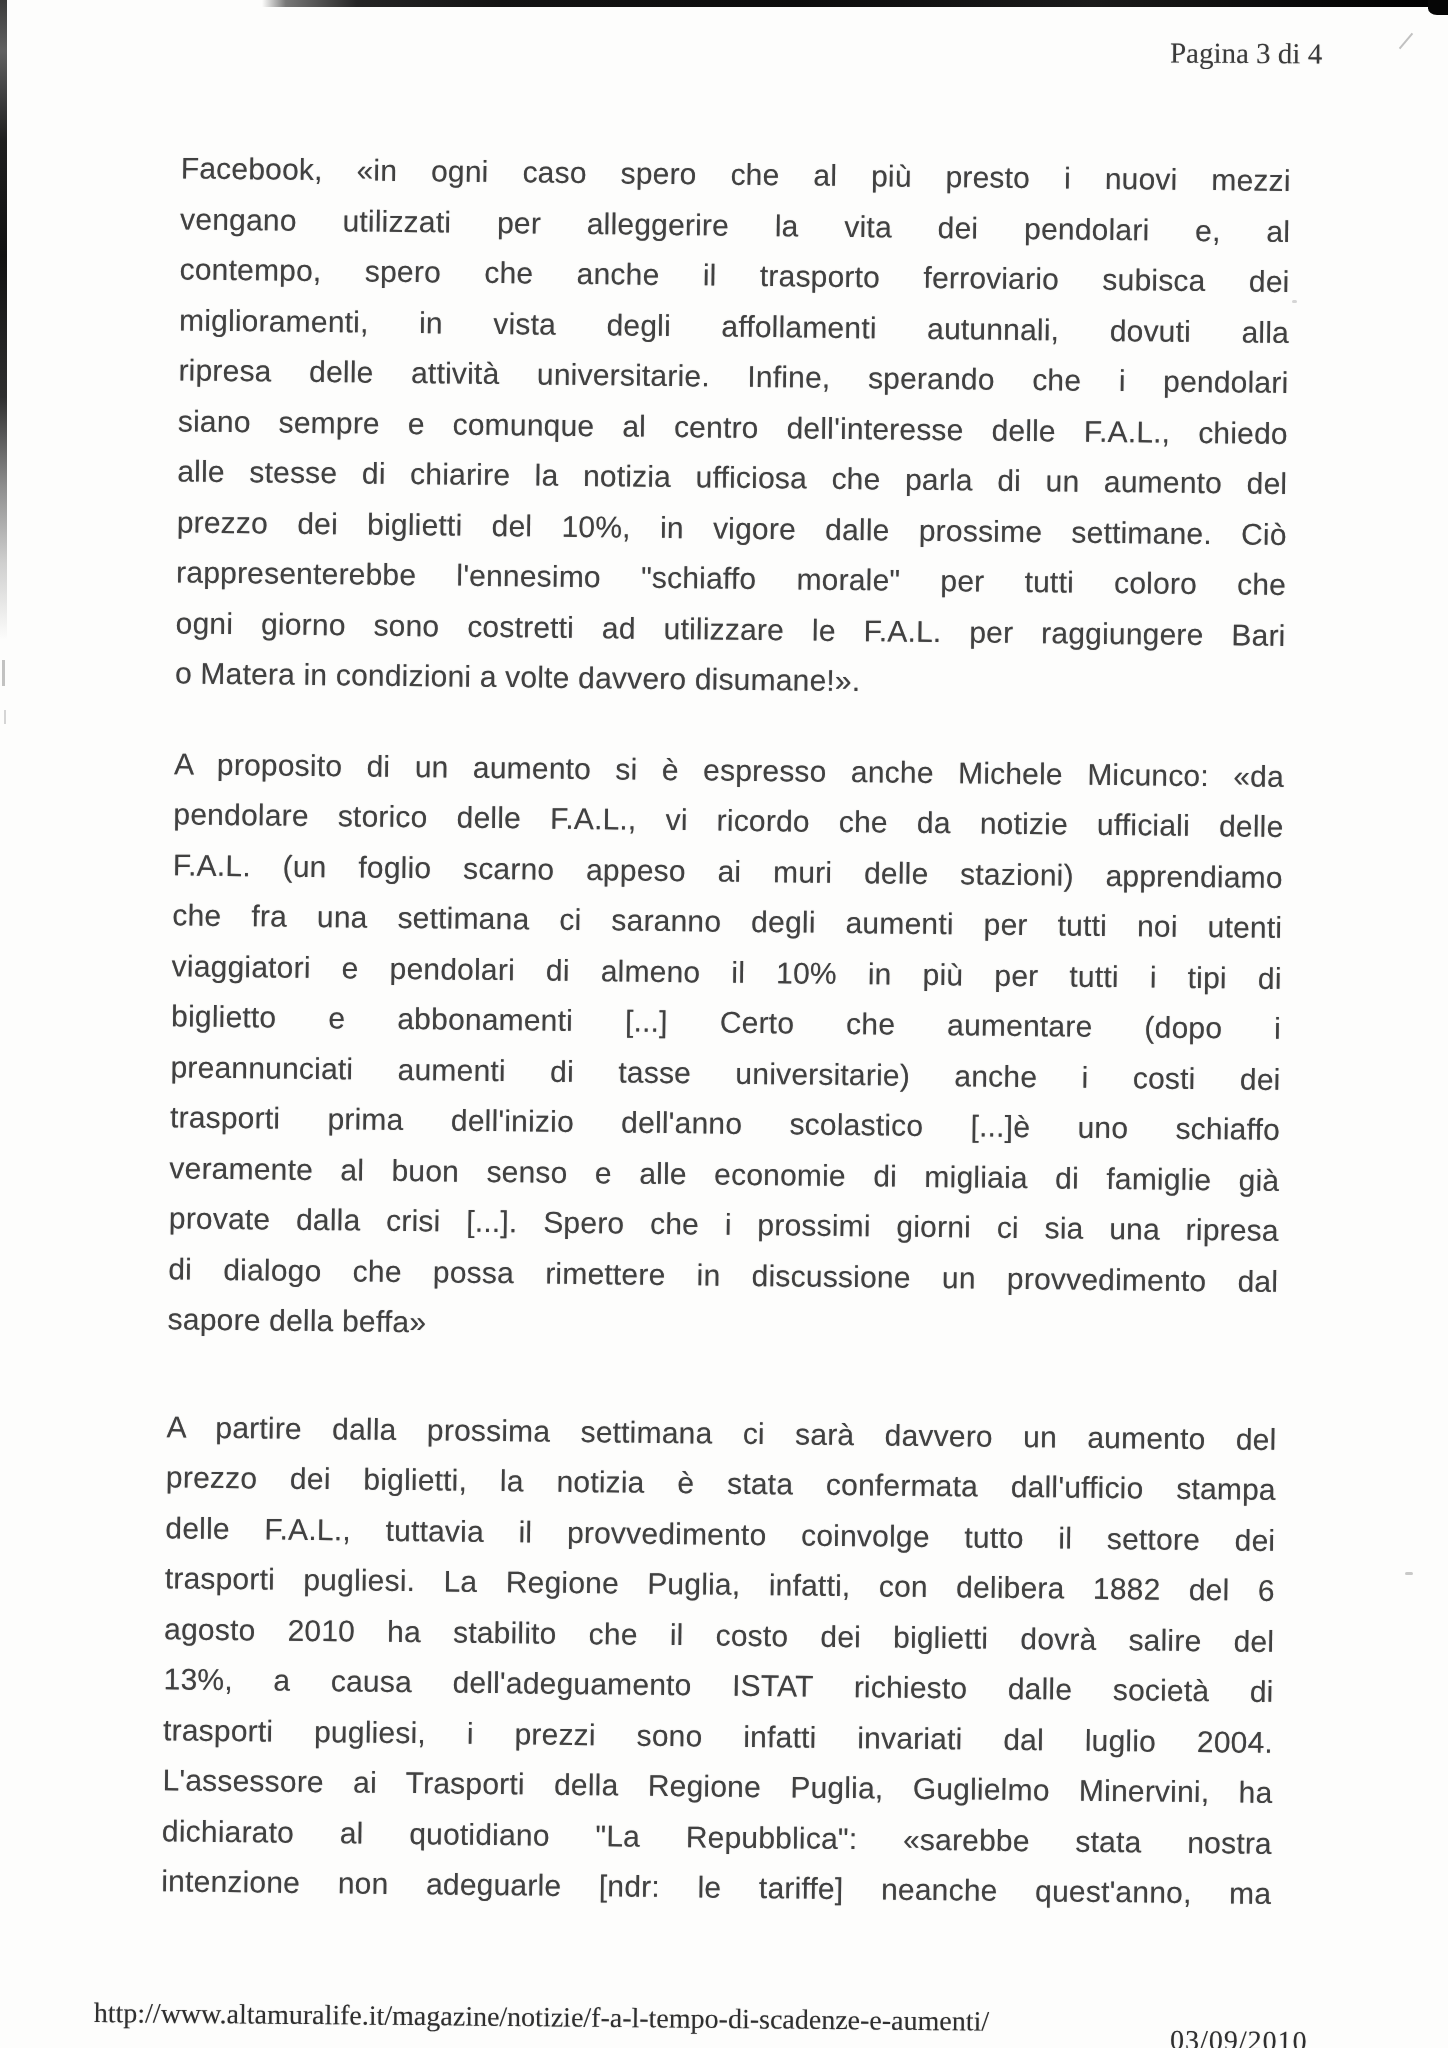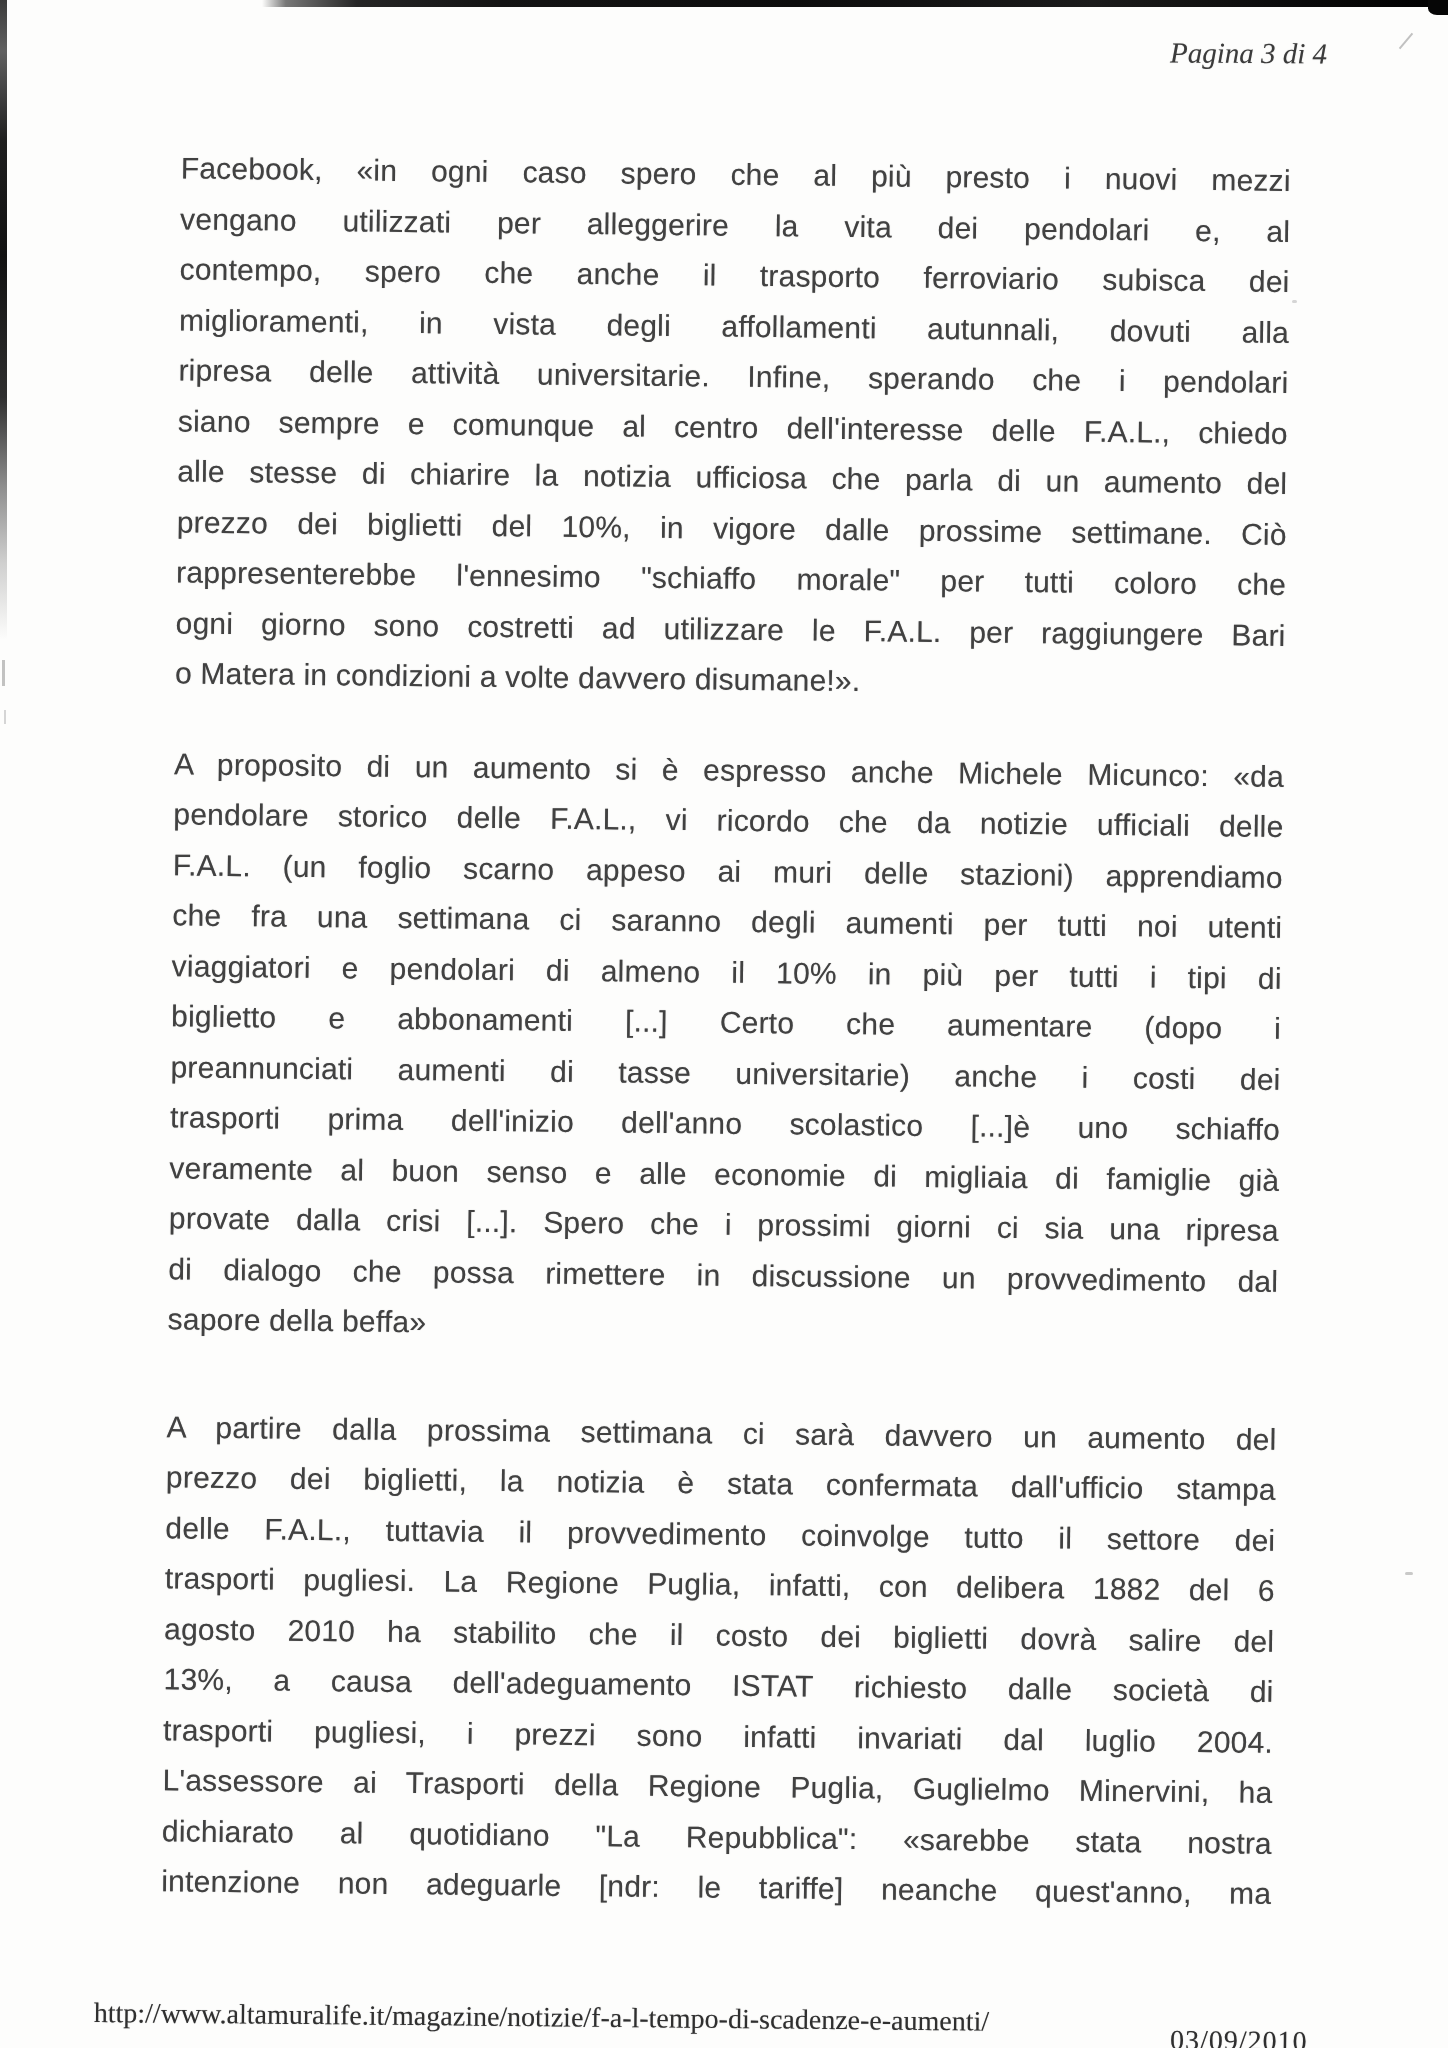--- a/index.html
+++ b/index.html
@@ -40,21 +40,20 @@
     background: #9a9a9a; opacity: .6; transform: rotate(-50deg);
   }
 
   
   .page-number {
     position: absolute; left: 1170px; top: 37px;
     font-family: "Liberation Serif", "DejaVu Serif", serif;
     font-size: 29px; color: #3b3b3b;
     transform: rotate(0.35deg);
     text-shadow: 0 0 1px rgba(59,59,59,0.35);
-    font-style: italic;
   }
 
   
   .content {
     position: absolute; left: 181px; top: 156px; width: 1110px;
     transform: rotate(0.65deg); transform-origin: top right;
     color: #414141;
     font-size: 30px; line-height: 50.5px; letter-spacing: 0.2px;
     text-shadow: 0 0 0.8px rgba(65,65,65,0.5);
   }

